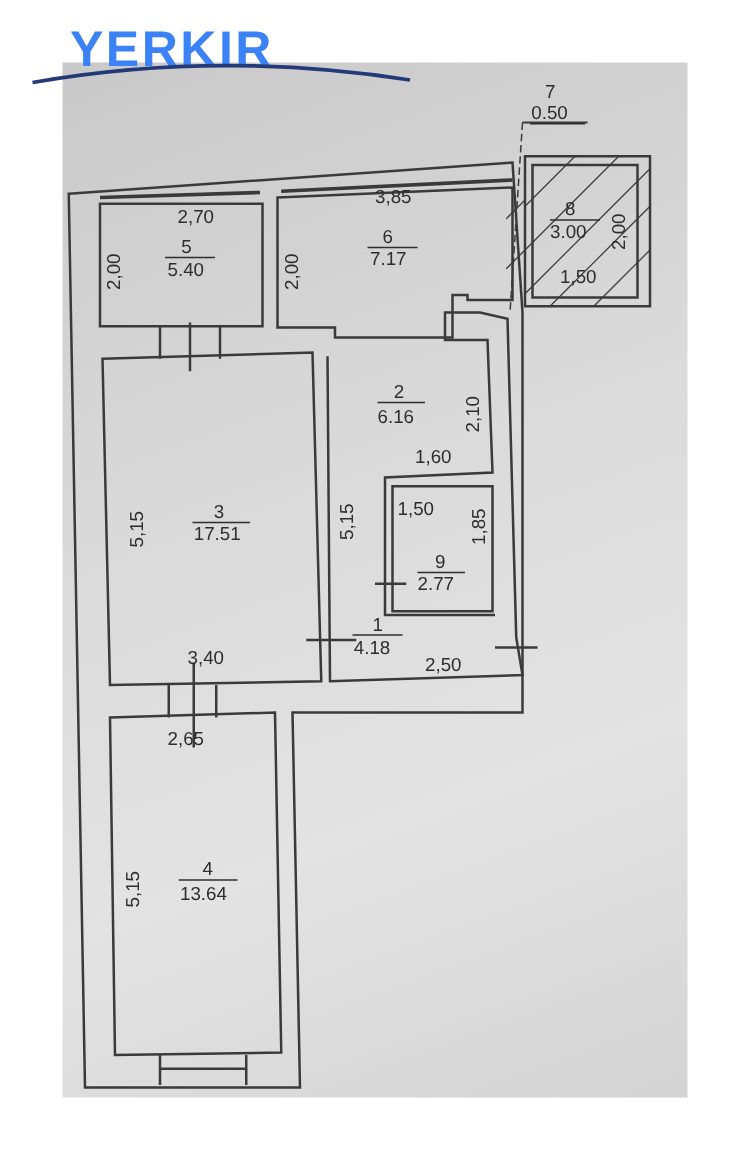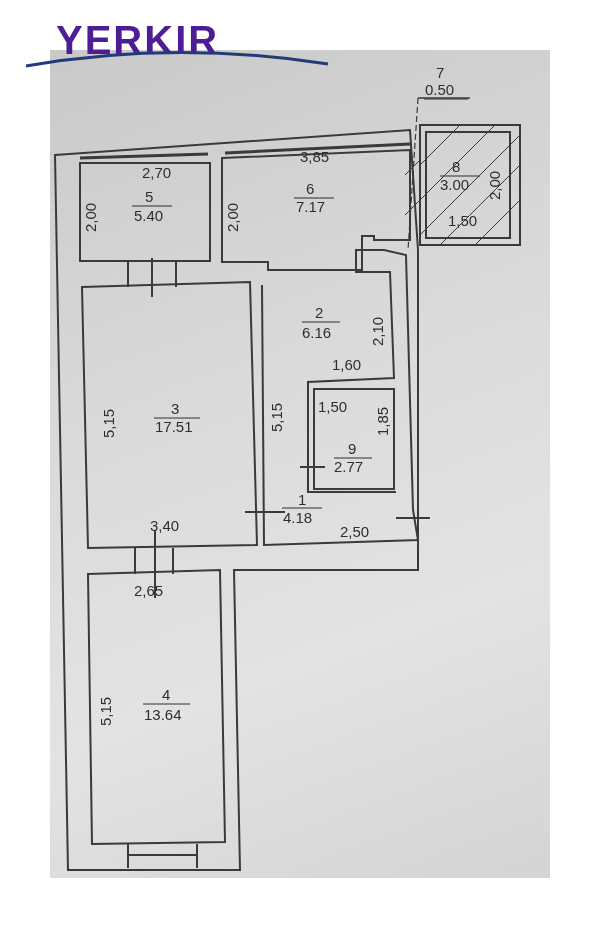--- a/index.html
+++ b/index.html
@@ -1,18 +1,18 @@
 <!DOCTYPE html>
 <html><head>
 <meta charset="utf-8">
 <style>
   html, body { margin:0; padding:0; background:#ffffff; }
   body { width:600px; height:929px; position:relative; overflow:hidden; font-family:"Liberation Sans", sans-serif; }
   .logo { position:absolute; left:24px; top:18px; width:306px; height:52px; z-index:3; }
-  .logo-text { position:absolute; left:32px; top:2px; font-family:"Liberation Sans", sans-serif; font-weight:bold; font-size:40px; letter-spacing:2px; color:#4c1d95; line-height:40px; }
+  .logo-text { position:absolute; left:32px; top:2px; font-family:"Liberation Sans", sans-serif; font-weight:bold; font-size:40px; letter-spacing:2px; color:#3b82f6; line-height:40px; }
   .photo { position:absolute; left:50px; top:50px; width:500px; height:828px; background:linear-gradient(160deg,#c9c9c9 0%,#dadada 40%,#e3e3e3 70%,#d4d4d4 100%); z-index:1; }
   svg.plan { position:absolute; left:0; top:0; width:600px; height:929px; z-index:2; }
   .lbl { font-family:"Liberation Sans", sans-serif; font-size:15px; fill:#2e2e2e; }
 </style>
 </head>
 <body>
 
 <div class="logo">
   <span class="logo-text">YERKIR</span>
   <svg width="306" height="52" style="position:absolute;left:0;top:0">

